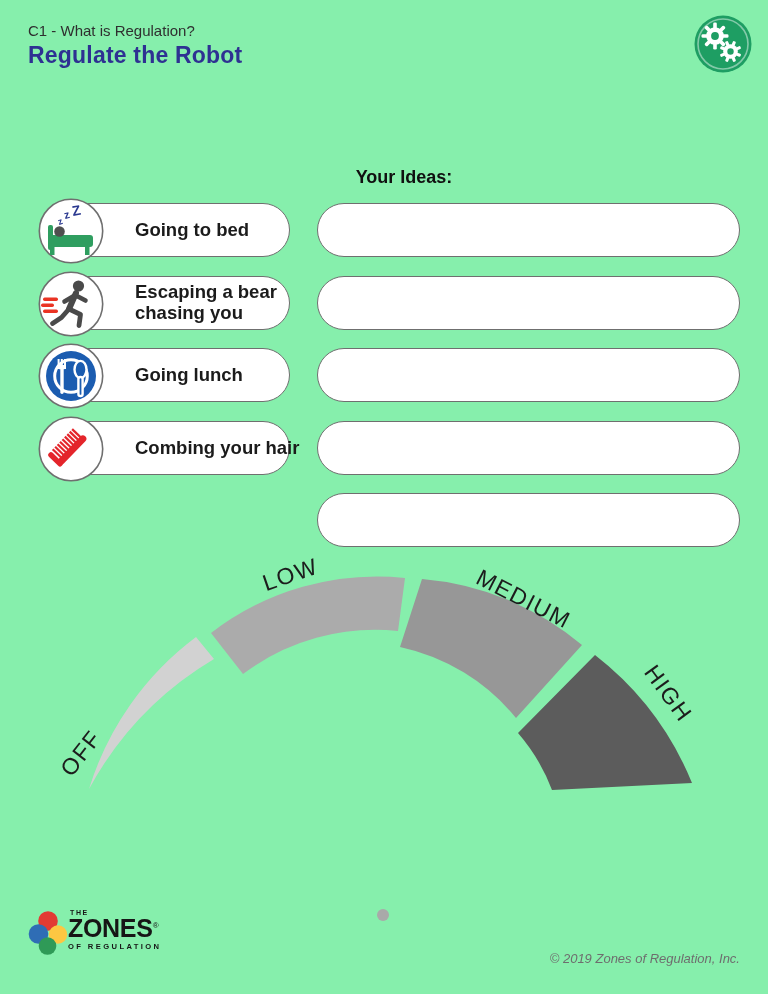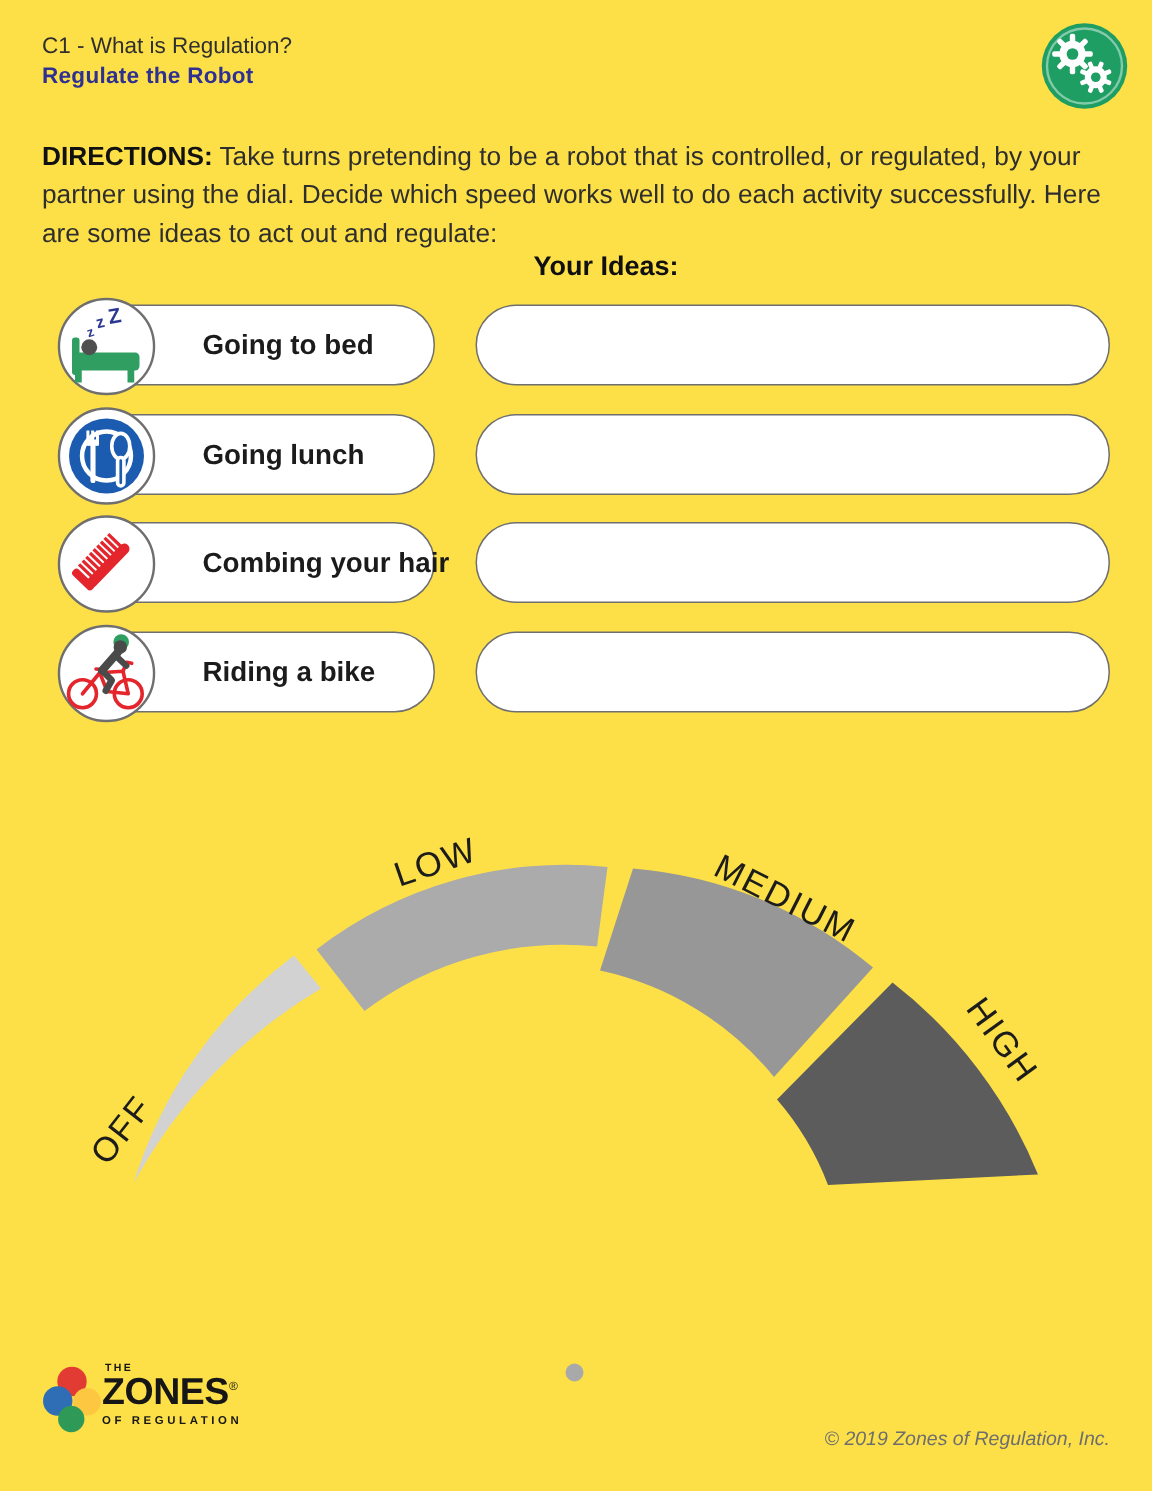--- a/index.html
+++ b/index.html
@@ -1,21 +1,21 @@
 <!DOCTYPE html>
 <html><head>
 <meta charset="utf-8">
 <style>
   html,body{margin:0;padding:0;background:#e9e9e9;}
   .page{
-    position:relative;width:768px;height:994px;margin:0 auto;background:#fde047;
+    position:relative;width:768px;height:994px;margin:0 auto;background:#86efac;
     font-family:"Liberation Sans",sans-serif;overflow:hidden;
   }
   .course-code{position:absolute;left:28px;top:22px;font-size:15px;color:#2f2f2f;}
-  .title{position:absolute;left:28px;top:42px;font-size:15px;font-weight:800;color:#2e3192;letter-spacing:.2px;}
+  .title{position:absolute;left:28px;top:42px;font-size:23px;font-weight:800;color:#2e3192;letter-spacing:.2px;}
   .badge{position:absolute;left:688px;top:10px;}
   .directions{position:absolute;left:28px;top:92px;width:724px;font-size:17.5px;line-height:1.45;color:#2e2e2e;}
   .directions .dir-label{font-weight:800;color:#111;}
   .ideas-heading{position:absolute;left:0;top:167px;width:768px;text-align:center;font-size:18px;font-weight:800;color:#101010;padding-left:20px;}
   .rows{position:absolute;left:40px;top:203px;width:700px;display:flex;flex-direction:column;gap:18.5px;}
   .row{position:relative;height:54px;}
   .activity-pill{position:absolute;left:0;top:0;width:250px;height:54px;background:#fff;border:1.6px solid #6f6f6f;border-radius:28px;box-sizing:border-box;}
   .icon-circle{position:absolute;left:-3px;top:-6px;width:66px;height:66px;}
   .activity-label{position:absolute;left:62px;top:50%;transform:translateY(-50%);width:182px;font-size:18.5px;font-weight:700;color:#1b1b1b;line-height:1.18;padding-left:32px;}
   .idea-pill{position:absolute;left:277px;top:0;width:423px;height:54px;background:#fff;border:1.6px solid #6f6f6f;border-radius:28px;box-sizing:border-box;}
@@ -65,21 +65,20 @@
         <rect x="41" y="30.5" width="3.1" height="6" rx="1.1" transform="rotate(202 42.5 41.5)"></rect>
         <rect x="41" y="30.5" width="3.1" height="6" rx="1.1" transform="rotate(247 42.5 41.5)"></rect>
         <rect x="41" y="30.5" width="3.1" height="6" rx="1.1" transform="rotate(292 42.5 41.5)"></rect>
         <rect x="41" y="30.5" width="3.1" height="6" rx="1.1" transform="rotate(337 42.5 41.5)"></rect>
       </g>
       <circle cx="42.5" cy="41.5" r="7.3" fill="#ffffff"></circle>
       <circle cx="42.5" cy="41.5" r="3.2" fill="#1e9e63"></circle>
     </g>
   </svg>
 
-  <div class="directions"><span class="dir-label">DIRECTIONS:</span><span> Take turns pretending to be a robot that is controlled, or regulated, by your partner using the dial. Decide which speed works well to do each activity successfully. Here are some ideas to act out and regulate:</span></div>
 
   <div class="ideas-heading">Your Ideas:</div>
 
   <div class="rows">
 
     <div class="row">
       <div class="activity-pill">
         <svg class="icon-circle" viewBox="0 0 66 66" width="66" height="66">
           <circle cx="33" cy="33" r="31.7" fill="#fff" stroke="#6f6f6f" stroke-width="1.6"></circle>
           <text x="21" y="27" font-size="9" font-weight="700" fill="#2b3990" transform="rotate(-18 21 27)">z</text>
@@ -89,20 +88,42 @@
           <rect x="10" y="37" width="45" height="12" rx="3" fill="#2f9e60"></rect>
           <rect x="12" y="48" width="4.5" height="9" fill="#2f9e60"></rect>
           <rect x="47" y="48" width="4.5" height="9" fill="#2f9e60"></rect>
           <circle cx="21.5" cy="33.5" r="5.3" fill="#4f4f4f"></circle>
         </svg>
         <span class="activity-label">Going to bed</span>
       </div>
       <div class="idea-pill"></div>
     </div>
 
+    <div class="row">
+      <div class="activity-pill">
+        <svg class="icon-circle" viewBox="0 0 66 66" width="66" height="66">
+          <circle cx="33" cy="33" r="31.7" fill="#fff" stroke="#6f6f6f" stroke-width="1.6"></circle>
+          <g fill="#ea3323">
+            <rect x="5" y="26.5" width="15" height="3.4" rx="1.7"></rect>
+            <rect x="3" y="32.5" width="13" height="3.4" rx="1.7"></rect>
+            <rect x="5" y="38.5" width="15" height="3.4" rx="1.7"></rect>
+          </g>
+          <circle cx="40.5" cy="15" r="5.6" fill="#4a4a4a"></circle>
+          <g stroke="#4a4a4a" fill="none" stroke-linecap="round" stroke-linejoin="round">
+            <path d="M38 22 L31 38" stroke-width="6"></path>
+            <path d="M37 24 L47.5 29.5" stroke-width="4.6"></path>
+            <path d="M37.5 24 L26.5 30.5" stroke-width="4.6"></path>
+            <path d="M31 38 L42.5 43.5 L41 54.5" stroke-width="4.8"></path>
+            <path d="M31 38 L23.5 46.5 L14.5 52.5" stroke-width="4.8"></path>
+          </g>
+        </svg>
+        <span class="activity-label">Escaping a bear chasing you</span>
+      </div>
+      <div class="idea-pill"></div>
+    </div>
 
     <div class="row">
       <div class="activity-pill">
         <svg class="icon-circle" viewBox="0 0 66 66" width="66" height="66">
           <circle cx="33" cy="33" r="31.7" fill="#fff" stroke="#6f6f6f" stroke-width="1.6"></circle>
           <circle cx="33" cy="33" r="25" fill="#1b5cb0"></circle>
           <circle cx="33" cy="33" r="16.3" fill="none" stroke="#ffffff" stroke-width="3"></circle>
           <g fill="#ffffff">
             <rect x="19.6" y="16" width="2" height="10"></rect>
             <rect x="22.8" y="16" width="2" height="10"></rect>
@@ -137,40 +158,20 @@
             <rect x="43.5" y="20" width="2.2" height="13"></rect>
             <rect x="47" y="20" width="2.2" height="13"></rect>
           </g>
         </svg>
         <span class="activity-label">Combing your hair</span>
       </div>
       <div class="idea-pill"></div>
     </div>
 
     <div class="row">
-      <div class="activity-pill">
-        <svg class="icon-circle" viewBox="0 0 66 66" width="66" height="66">
-          <circle cx="33" cy="33" r="31.7" fill="#fff" stroke="#6f6f6f" stroke-width="1.6"></circle>
-          <g stroke="#e4252b" stroke-width="2.4" fill="none" stroke-linecap="round" stroke-linejoin="round">
-            <circle cx="17" cy="46.5" r="9.3"></circle>
-            <circle cx="47.5" cy="46.5" r="9.3"></circle>
-            <path d="M17 46.5 L28.5 32.5 L44 31.5 L47.5 46.5 L33.5 45 L28.5 32.5"></path>
-            <path d="M26 30 L31.5 30.5"></path>
-            <path d="M44 31.5 L46.5 25.5 L49.8 26.2"></path>
-          </g>
-          <circle cx="42.8" cy="12" r="5.2" fill="#2f9e60"></circle>
-          <circle cx="42.2" cy="15.4" r="4.5" fill="#4a4a4a"></circle>
-          <g stroke="#4a4a4a" fill="none" stroke-linecap="round" stroke-linejoin="round">
-            <path d="M40.5 19 L30 31" stroke-width="5.4"></path>
-            <path d="M39.5 21.5 L46.2 27.8" stroke-width="4.2"></path>
-            <path d="M30 31 L36.5 37.5 L32.5 44.5" stroke-width="4.4"></path>
-          </g>
-        </svg>
-        <span class="activity-label">Riding a bike</span>
-      </div>
       <div class="idea-pill"></div>
     </div>
 
   </div>
 
   <svg class="dial" width="710" height="260" viewBox="0 0 710 260">
     <path d="M 59 239 A 300 300 0 0 1 166 87 L 184 109 A 340 340 0 0 0 59 239 Z" fill="#d2d2d2"></path>
     <path d="M 181 83 A 272 272 0 0 1 375 28 L 368 81 A 220 220 0 0 0 213 124 Z" fill="#ababab"></path>
     <path d="M 392 29 A 285 285 0 0 1 552 95 L 486 168 A 205 205 0 0 0 370 97 Z" fill="#979797"></path>
     <path d="M 565 105 A 310 310 0 0 1 662 233 L 522 240 A 190 190 0 0 0 488 183 Z" fill="#5c5c5c"></path>

